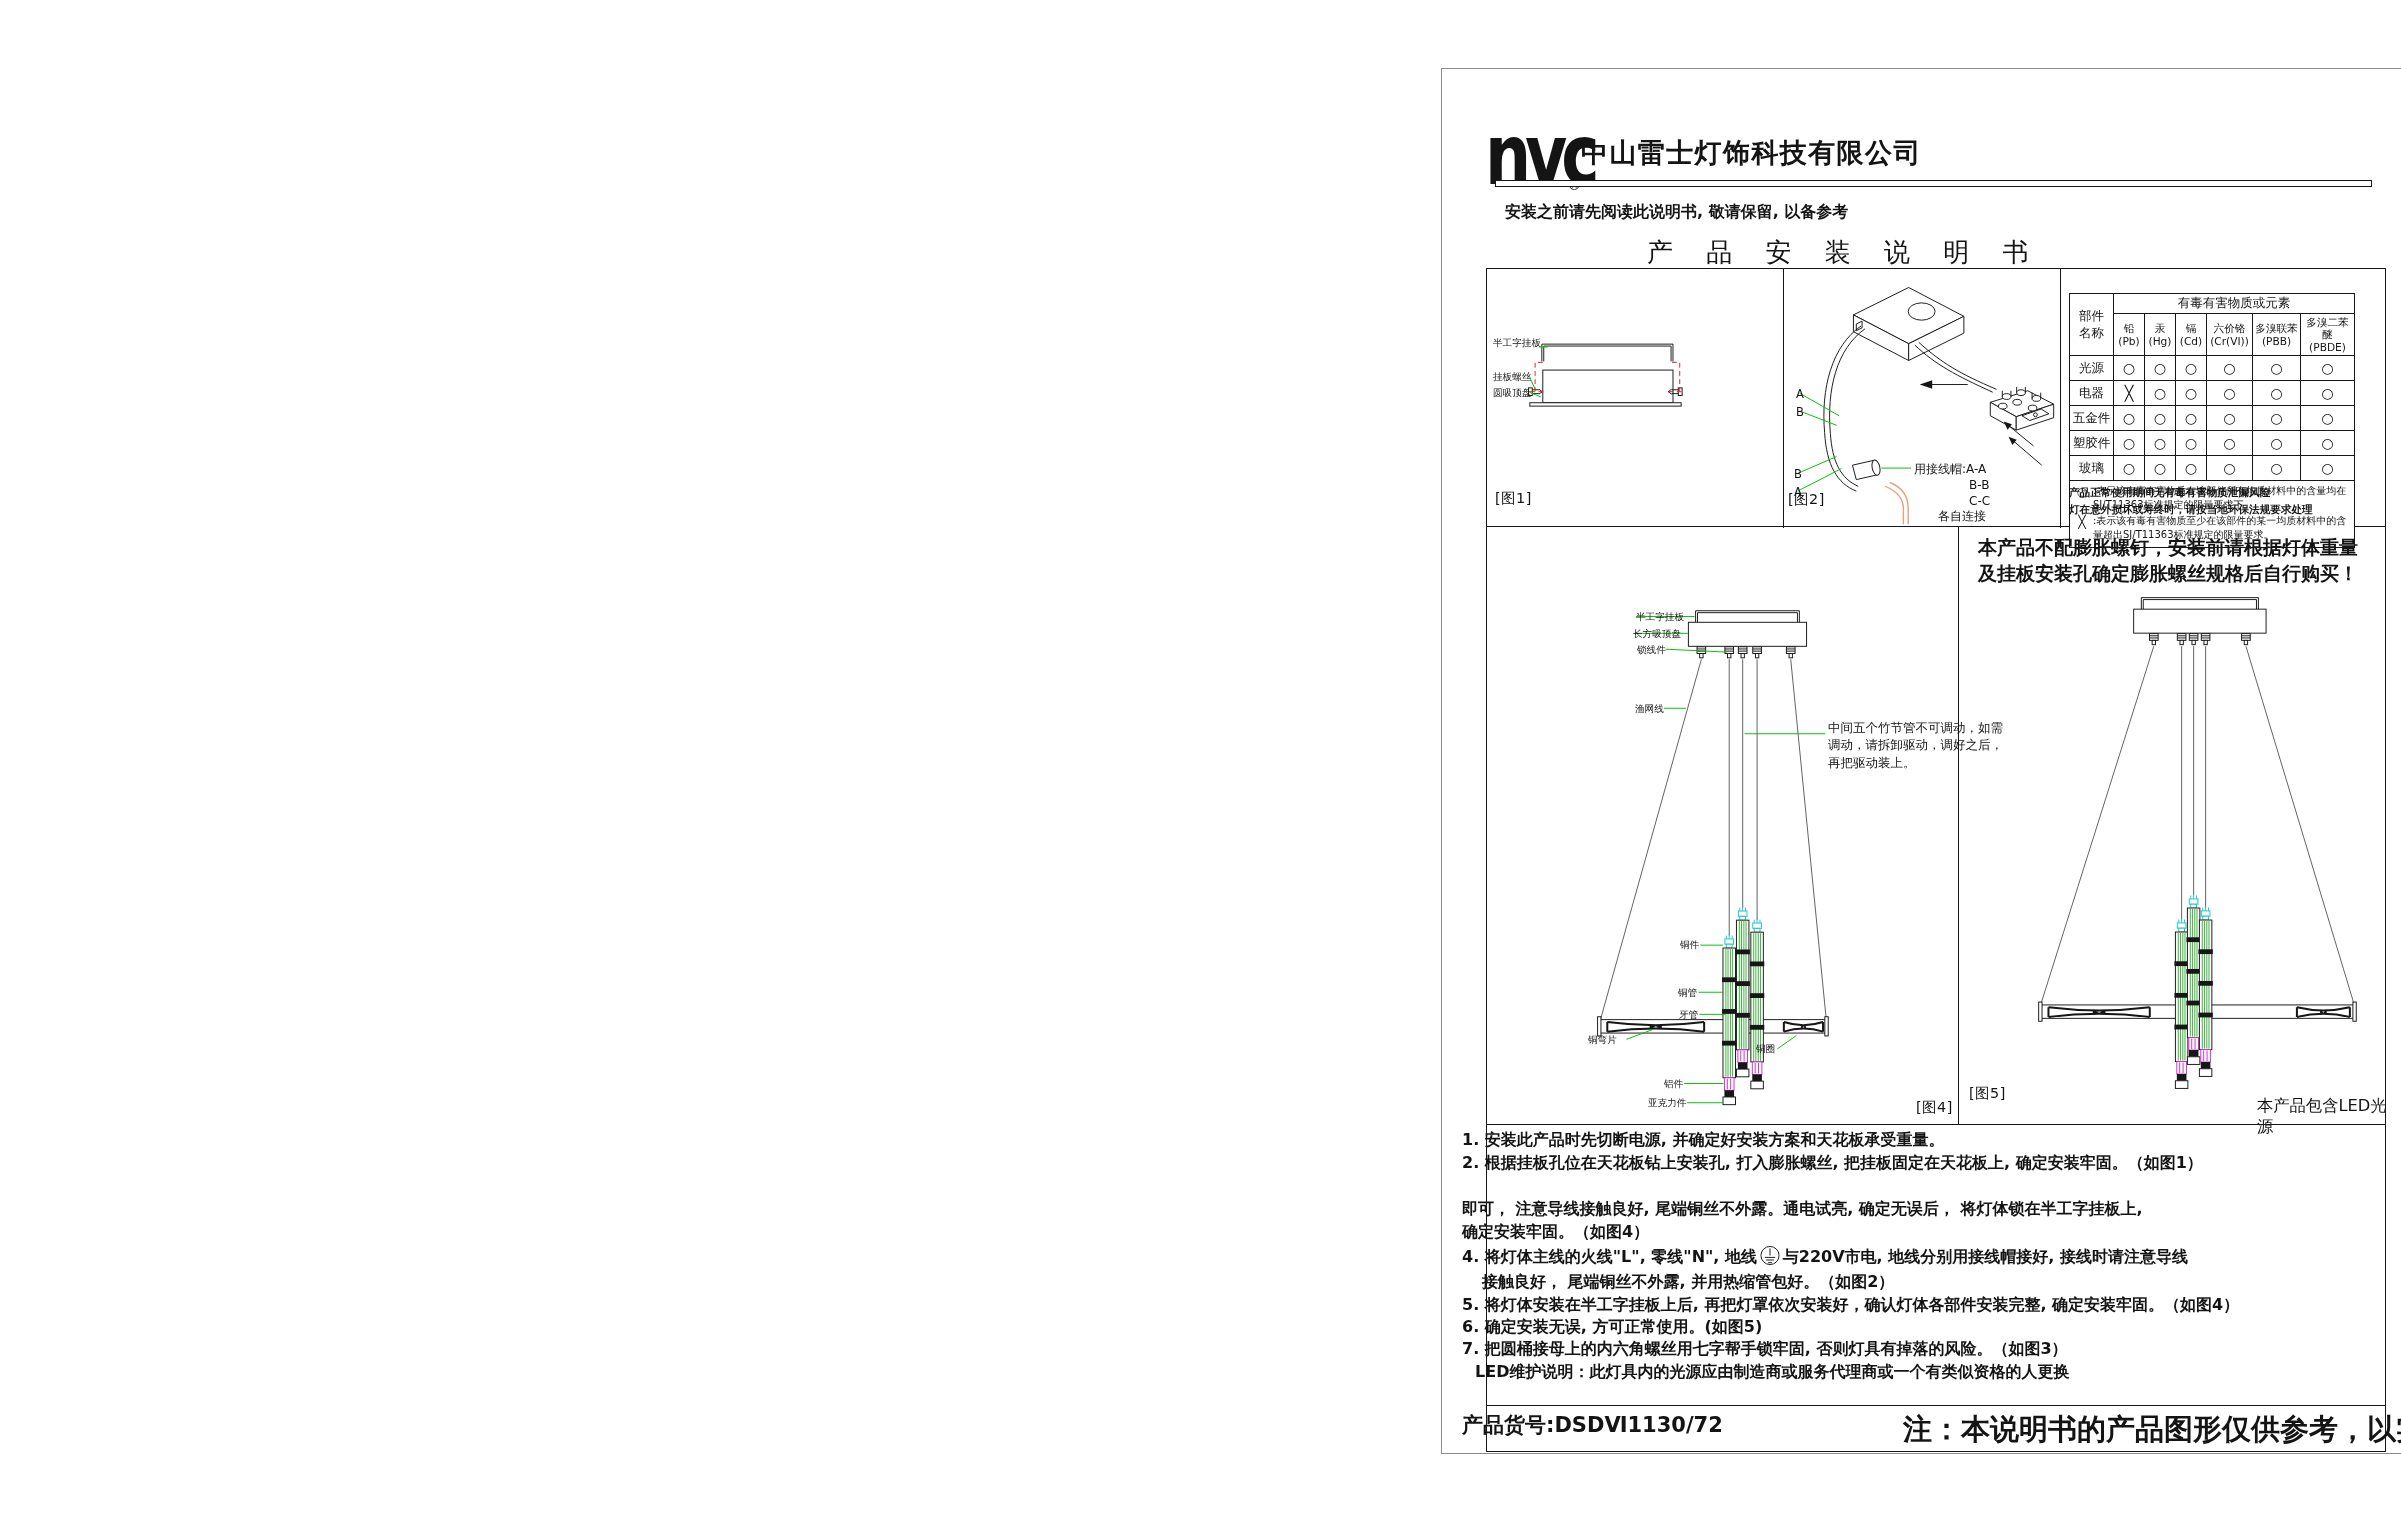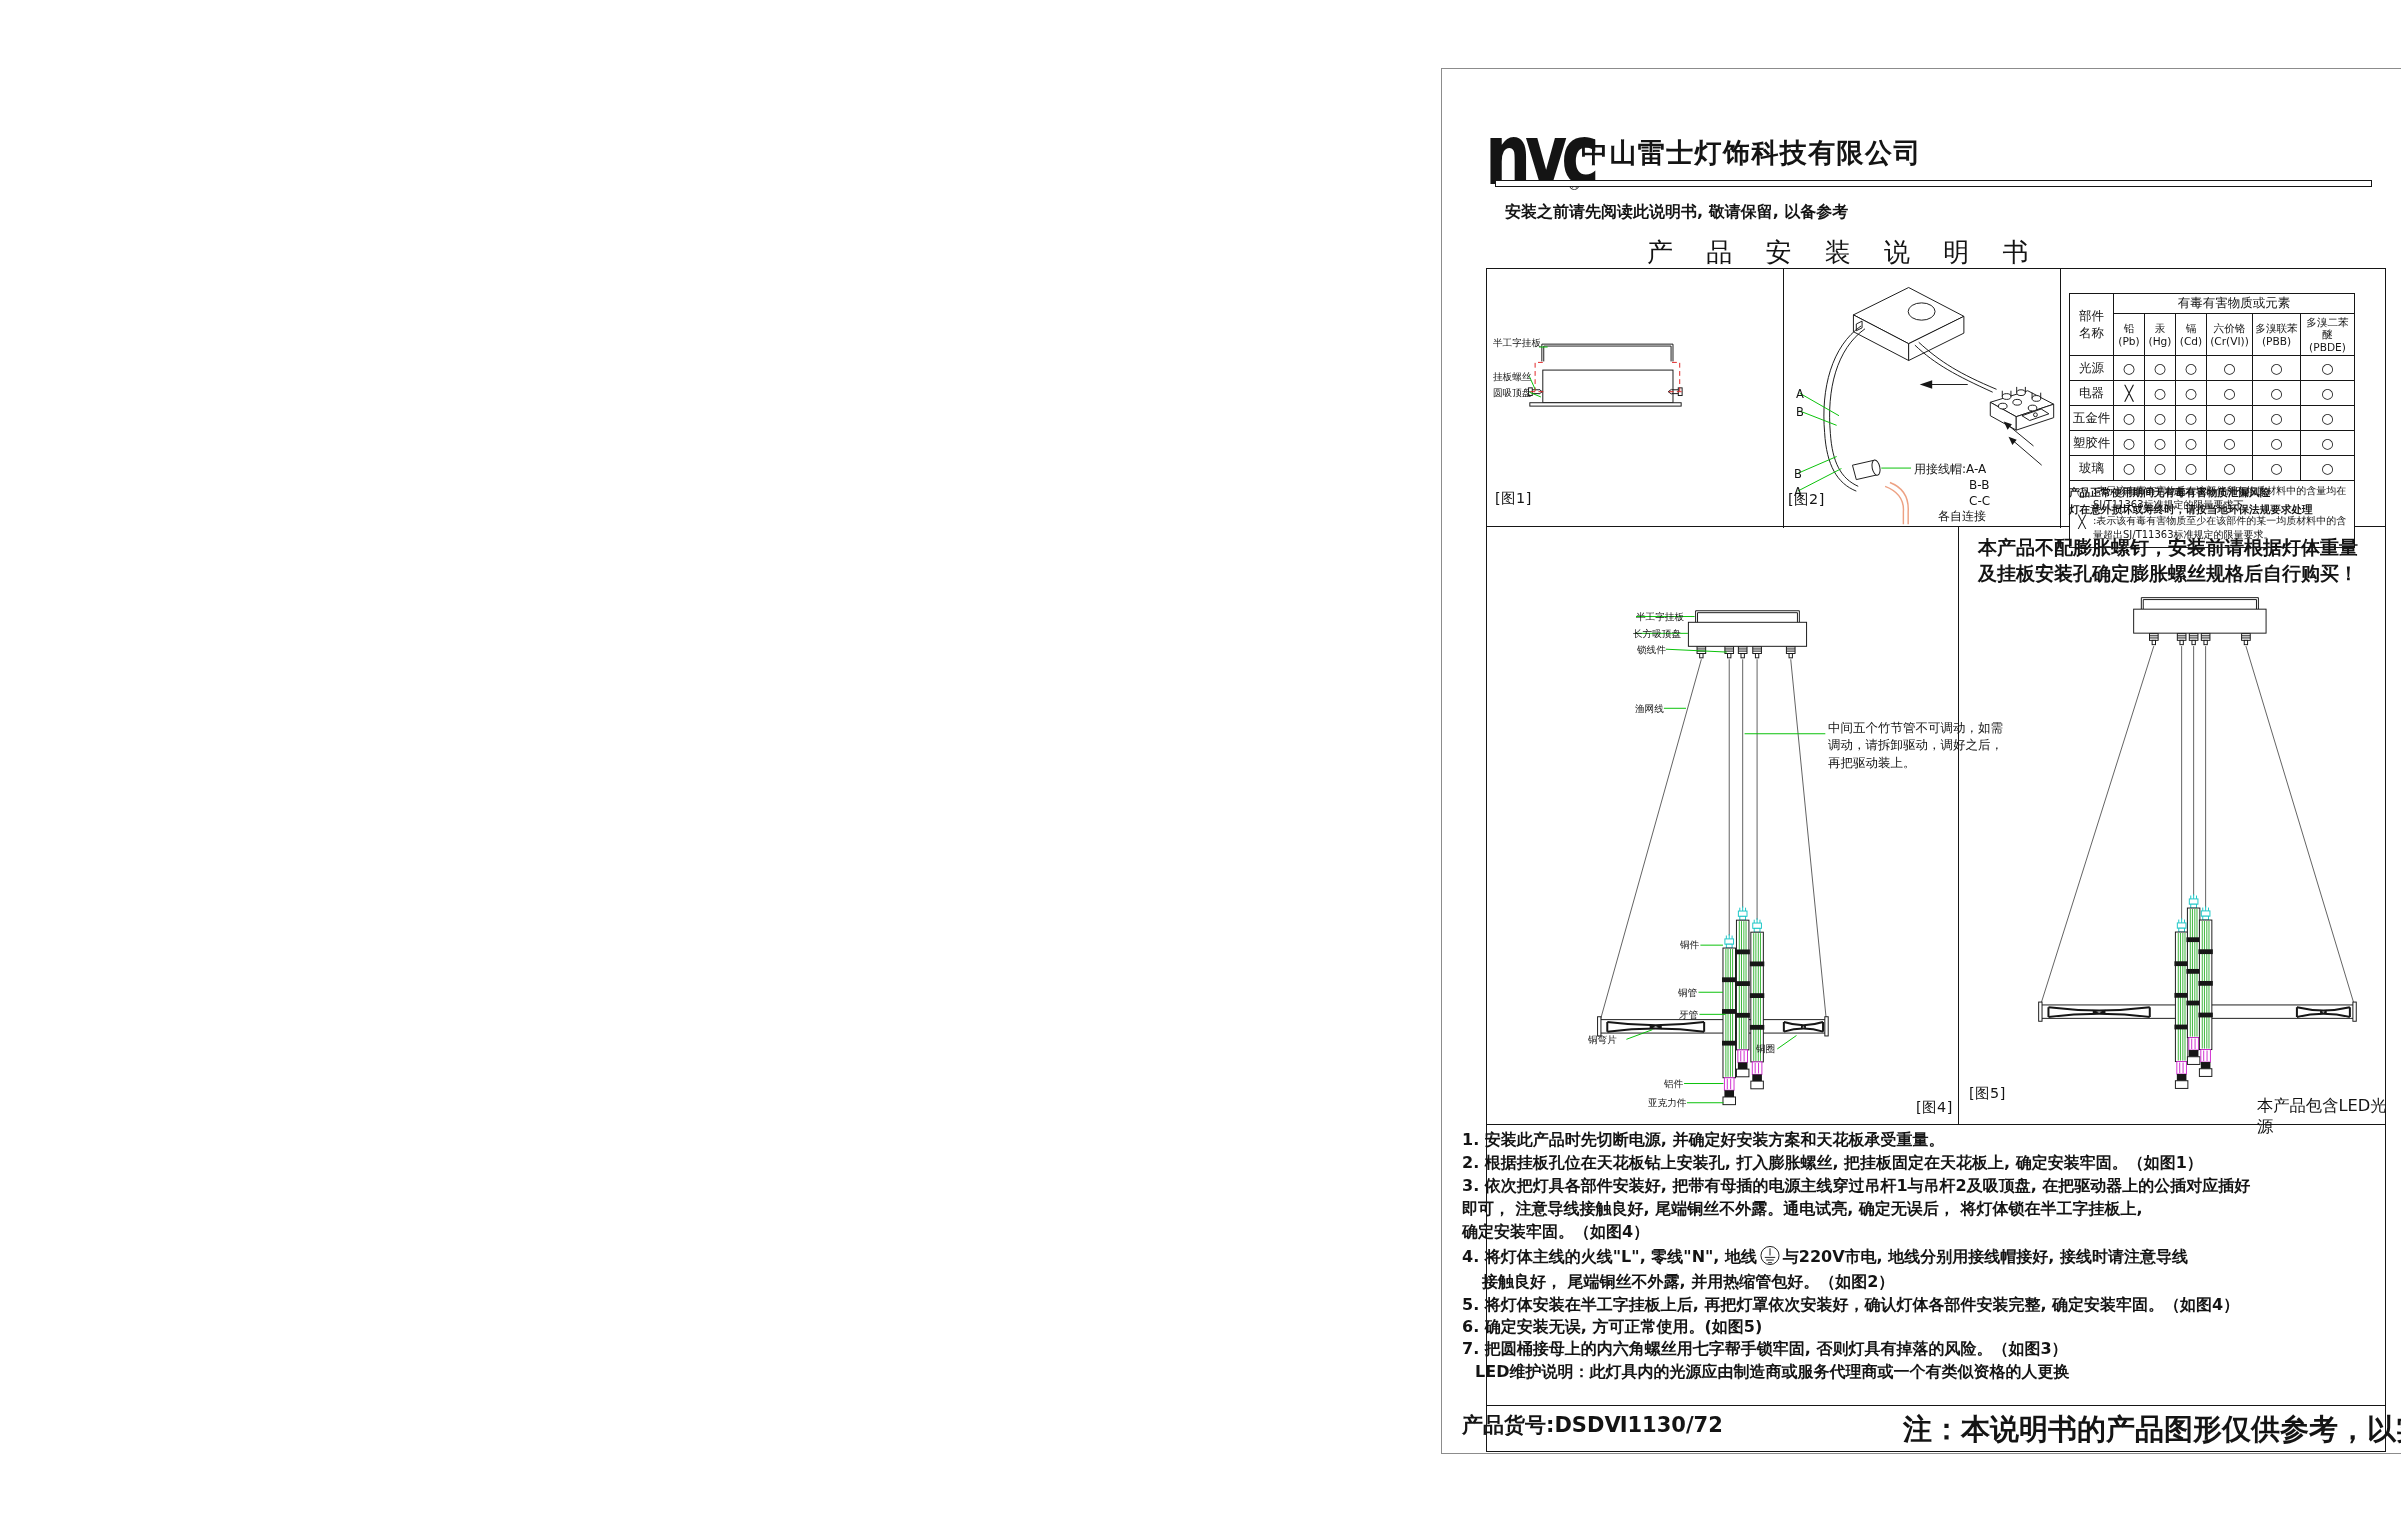--- a/index.html
+++ b/index.html
@@ -336,21 +336,20 @@
     </g>
     <use href="#tube" x="462" y="815"></use>
     <use href="#tube" x="487" y="765"></use>
     <use href="#tube" x="512" y="790"></use>
   </svg>
   <div class="abs figtag" style="left:1969px;top:1084px">[图5]</div>
   <div class="abs lednote" style="left:2257px;top:1095px;width:140px">本产品包含LED光源</div>
 
   <div class="abs instr" style="left:1462px;top:1130px">1. 安装此产品时先切断电源, 并确定好安装方案和天花板承受重量。</div>
   <div class="abs instr" style="left:1462px;top:1153px">2. 根据挂板孔位在天花板钻上安装孔, 打入膨胀螺丝, 把挂板固定在天花板上, 确定安装牢固。（如图1）</div>
-  <div class="abs instr" style="left:1462px;top:1176px">3. 依次把灯具各部件安装好, 把带有母插的电源主线穿过吊杆1与吊杆2及吸顶盘, 在把驱动器上的公插对应插好</div>
   <div class="abs instr" style="left:1462px;top:1199px">即可， 注意导线接触良好, 尾端铜丝不外露。通电试亮, 确定无误后， 将灯体锁在半工字挂板上,</div>
   <div class="abs instr" style="left:1462px;top:1222px">确定安装牢固。（如图4）</div>
   <div class="abs instr" style="left:1462px;top:1245px">
     <span>4. 将灯体主线的火线"L", 零线"N", 地线</span><span class="gnd"><svg width="20" height="21" viewBox="0 0 42 44" style="position:static">
           <circle class="ln" cx="21" cy="22" r="19"></circle>
           <path class="ln" d="M21,7 V22 M10,26 H32 M13,31.5 H29 M17,37 H25"></path>
         </svg></span><span>与220V市电, 地线分别用接线帽接好, 接线时请注意导线</span>
   </div>
   <div class="abs instr" style="left:1482px;top:1272px">接触良好， 尾端铜丝不外露, 并用热缩管包好。（如图2）</div>
   <div class="abs instr" style="left:1462px;top:1295px">5. 将灯体安装在半工字挂板上后, 再把灯罩依次安装好，确认灯体各部件安装完整, 确定安装牢固。（如图4）</div>

